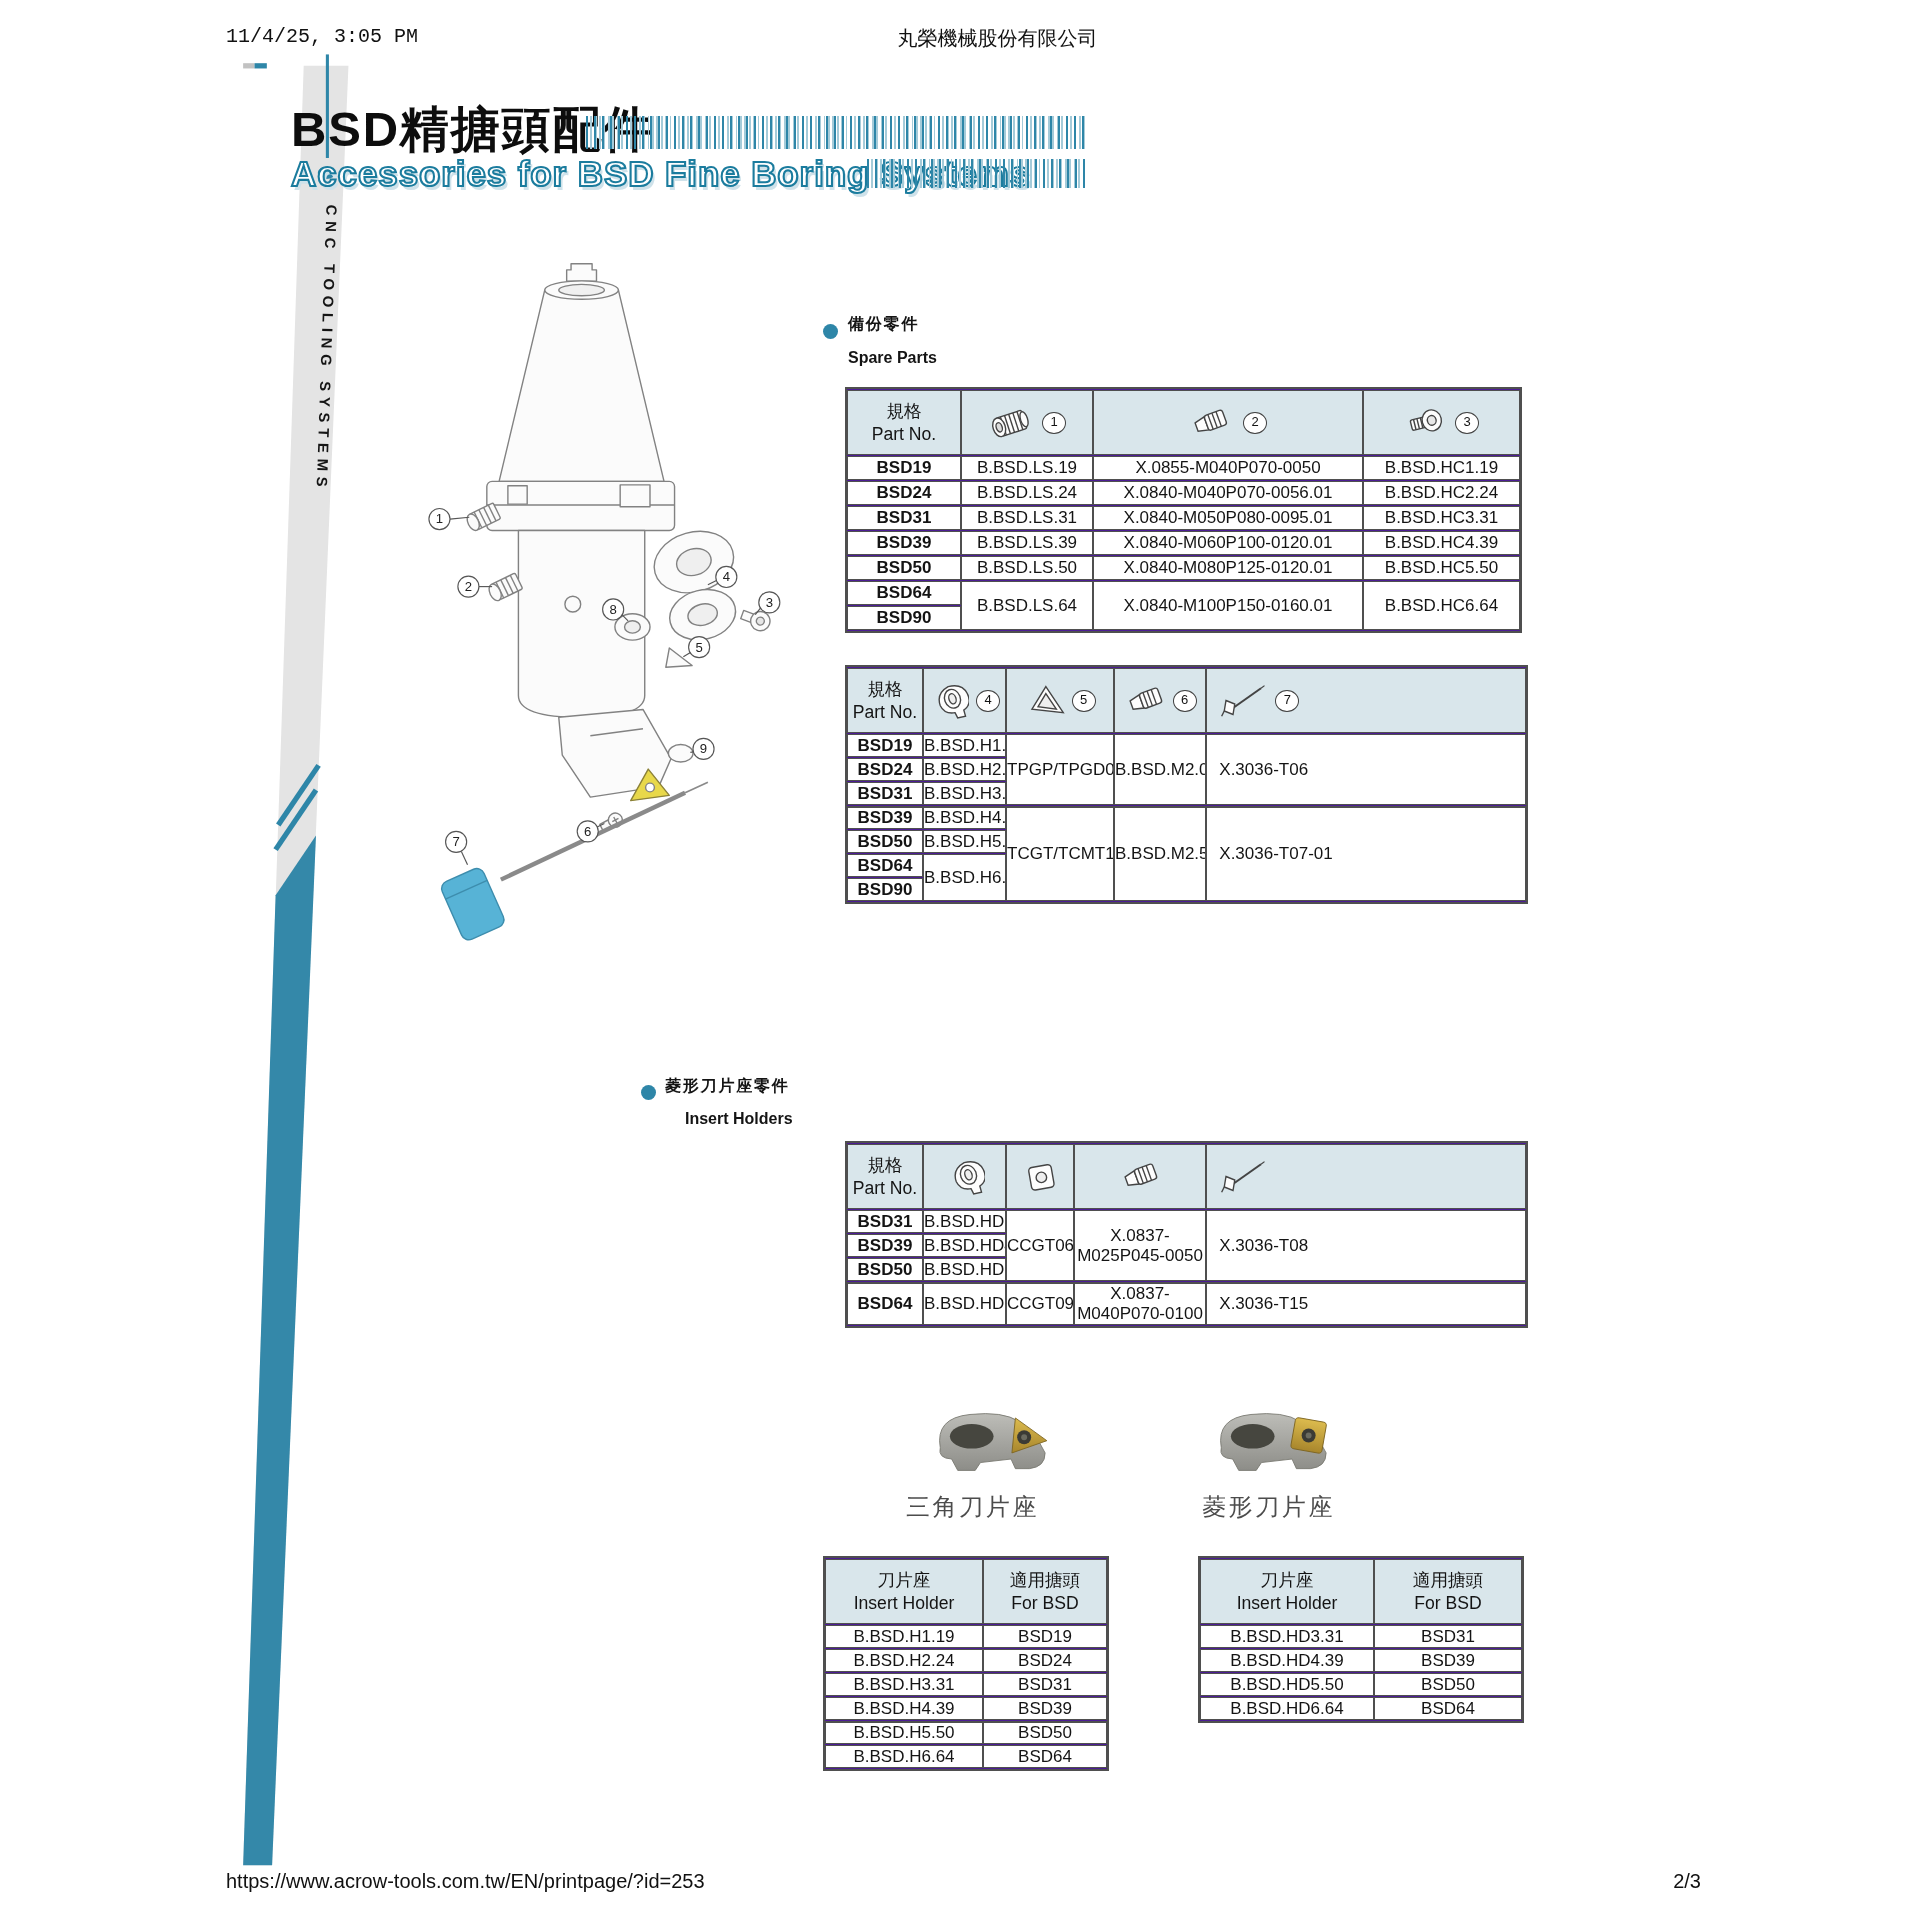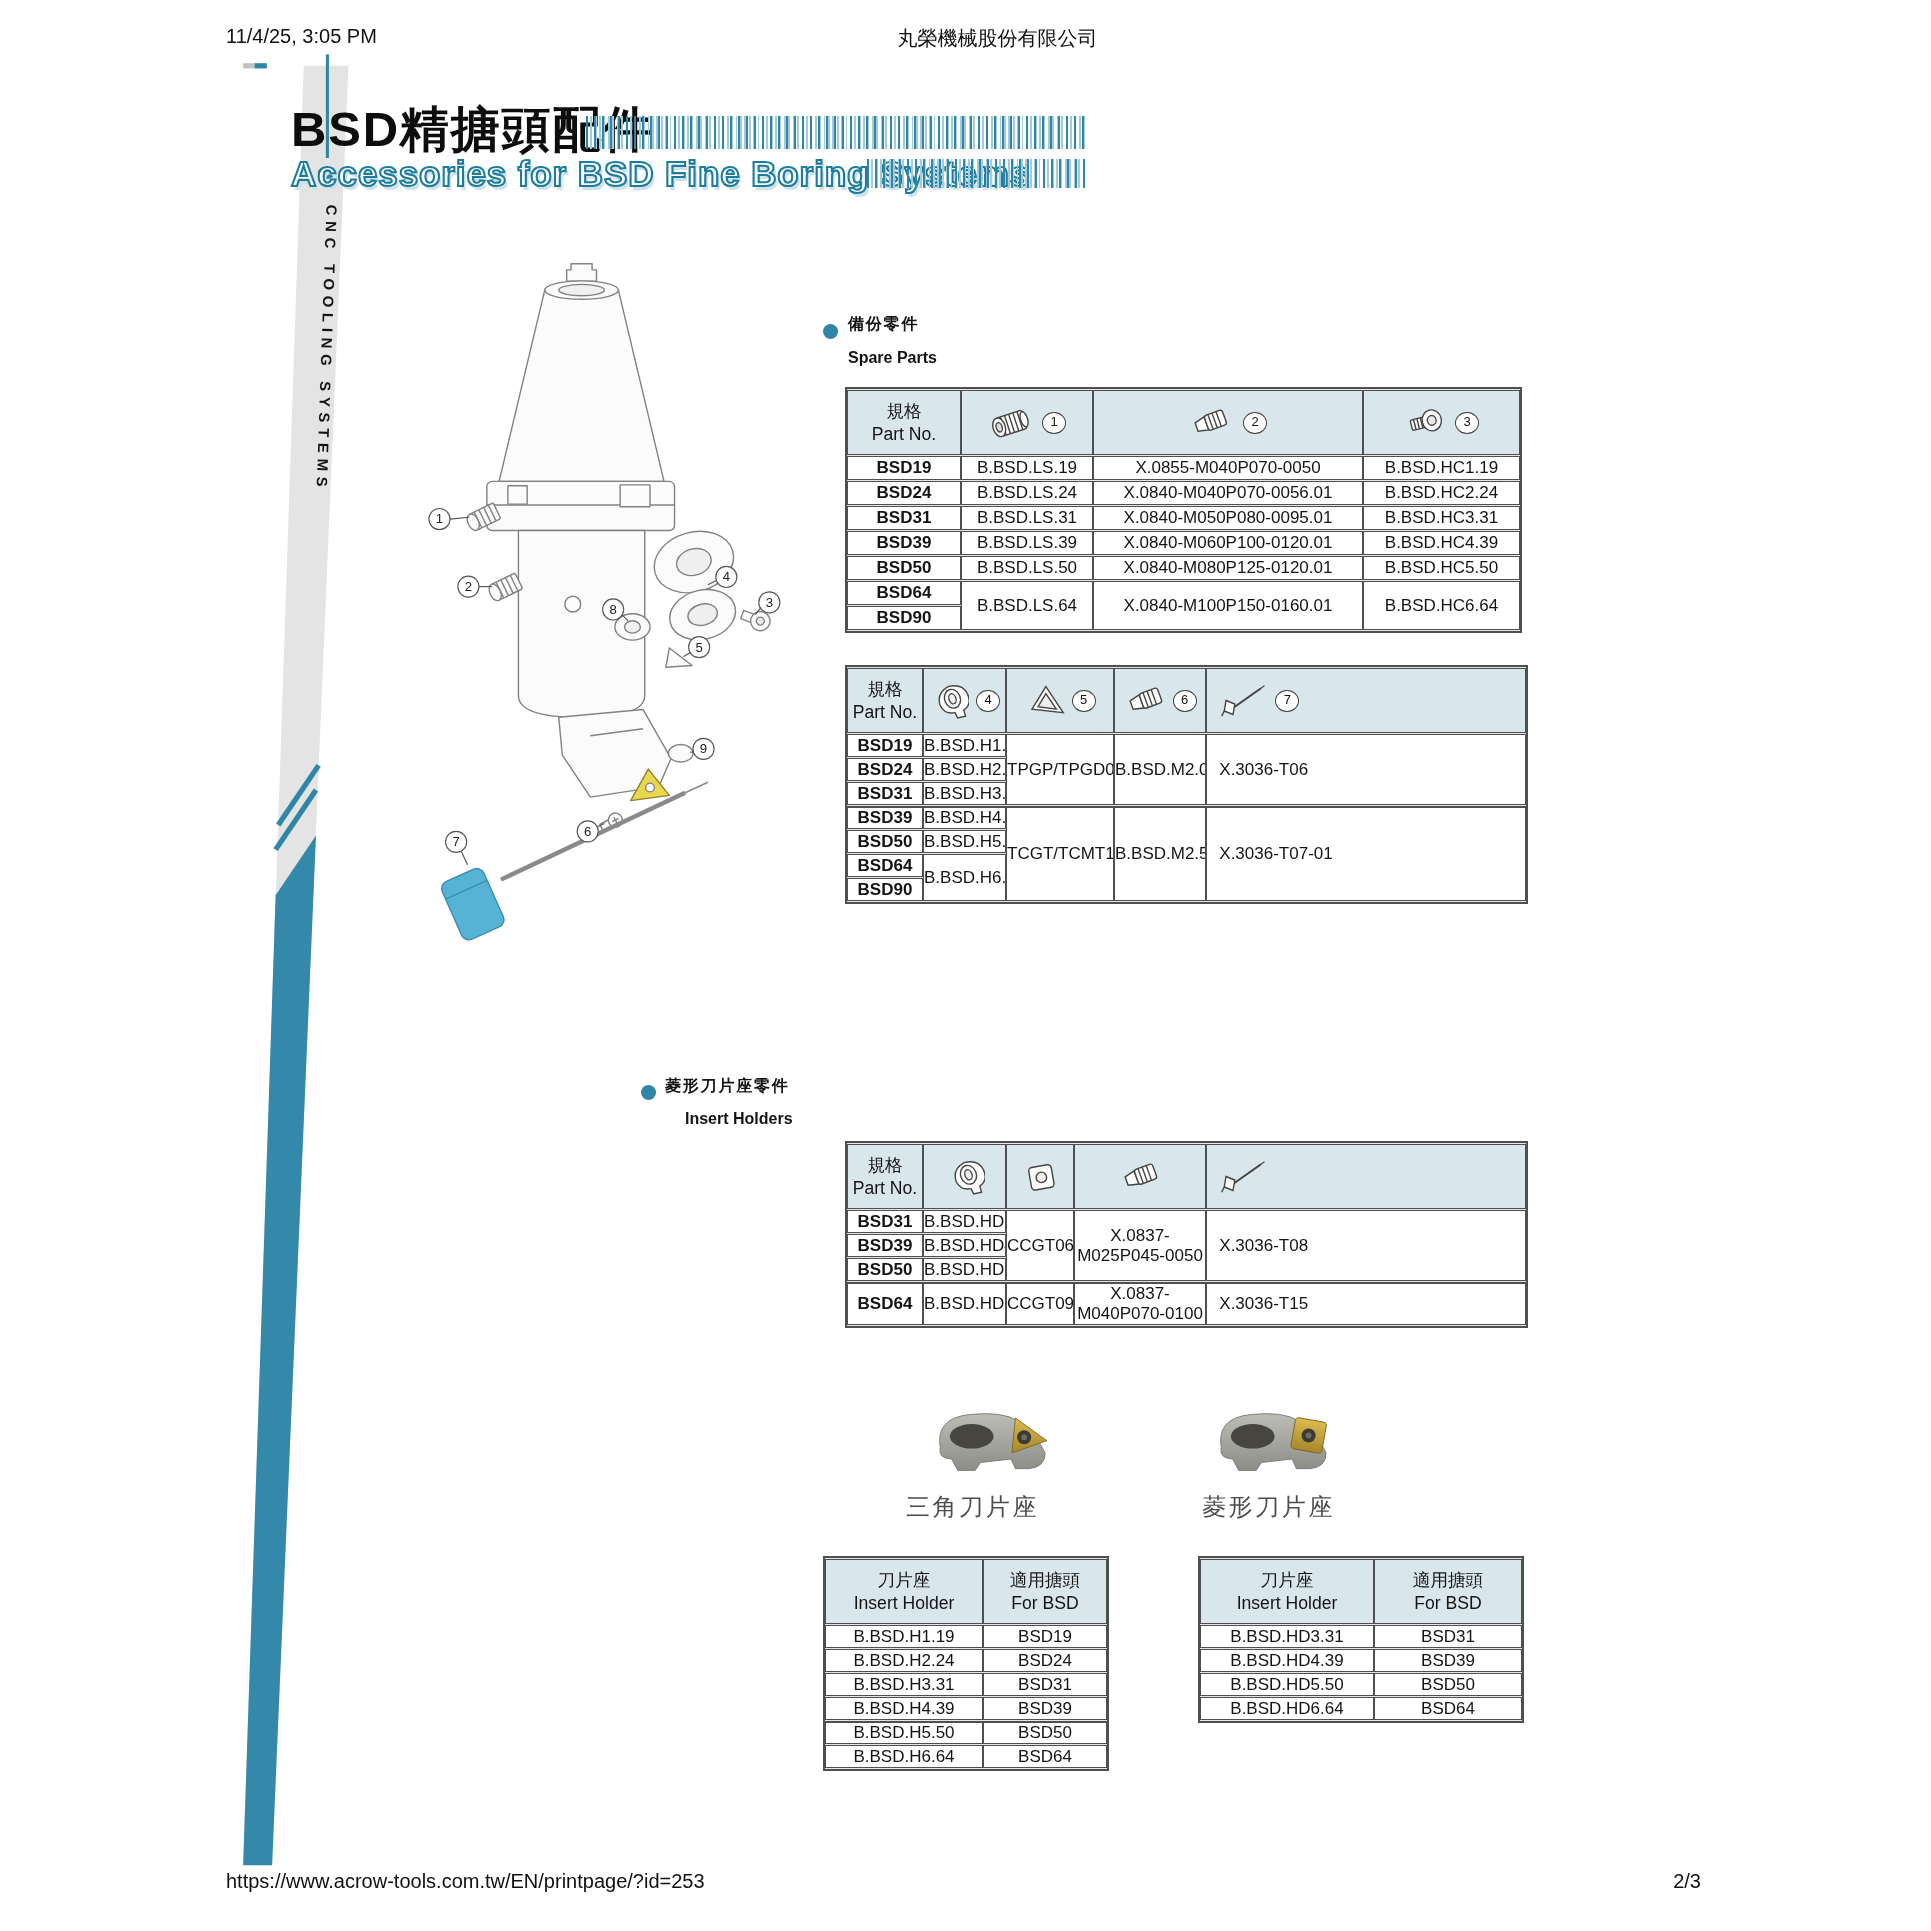--- a/index.html
+++ b/index.html
@@ -19,21 +19,21 @@
       repeating-linear-gradient(90deg,#2e86a8 0px,#2e86a8 2.2px,transparent 2.2px,transparent 8px),
       repeating-linear-gradient(90deg,#a5cbd9 0px,#a5cbd9 1.8px,transparent 1.8px,transparent 4.4px);}
 
   
   .bullet{width:15px;height:15px;border-radius:50%;background:#2e86a8;}
   .sec-zh{font-size:16px;font-weight:600;color:#141414;letter-spacing:1.8px;}
   .sec-en{font-size:16px;font-weight:700;color:#141414;}
 
   
   table.t{border-collapse:separate;border-spacing:0 1.8px;table-layout:fixed;
-          border:2.2px solid #4f4f4f;background:#e5e5e5;}
+          border:2.2px solid #4f4f4f;background:#4c1d95;}
   table.t th,table.t td{border:1.3px solid #4f4f4f;box-sizing:border-box;
           text-align:center;vertical-align:middle;padding:0;font-size:17px;color:#141414;
           background:#fff;overflow:hidden;}
   table.t th{background:#d9e6eb;font-weight:400;font-size:17.6px;line-height:1.3;}
   table.t td.part{font-weight:700;}
   td.h27{height:24px;} td.h26{height:23px;}
   th.hh{height:65px;}
   .lalign{text-align:left !important;padding-left:12.3px !important;}
   tr.sep td{border-top-width:2.6px;}
   .badge{display:inline-block;width:22px;height:20px;border:1.8px solid #3f3f3f;border-radius:50%;
@@ -112,21 +112,21 @@
     <rect x="277" y="72" width="13" height="6" fill="#c2c2c2"></rect>
     <rect x="290" y="72" width="14" height="6" fill="#2e86a8"></rect>
     <line x1="373" y1="62" x2="373" y2="180" stroke="#2e86a8" stroke-width="3.5"></line>
     <ellipse cx="372" cy="197" rx="10" ry="7" fill="#2e86a8"></ellipse>
     <text transform="translate(372,233) rotate(92)" font-size="17" font-weight="600" letter-spacing="6.5" fill="#151515">CNC TOOLING SYSTEMS</text>
     <line x1="317" y1="940" x2="363" y2="872" stroke="#2e86a8" stroke-width="6"></line>
     <line x1="314" y1="968" x2="360" y2="900" stroke="#2e86a8" stroke-width="6"></line>
     <polygon points="360,952 314,1020 277,2125 310,2125" fill="#3488a9"></polygon>
   </svg>
 
-  <div class="abs meta-text" style="left:226px;top:24.6px;">11/4/25, 3:05 PM</div>
+  <div class="abs meta-text" style="left:226px;top:24.6px;font-family:Liberation Mono, monospace;">11/4/25, 3:05 PM</div>
   <div class="abs meta-text center-head" style="top:24.6px;margin-left:32px;">丸榮機械股份有限公司</div>
 
   <div class="abs title-zh">BSD精搪頭配件</div>
   <div class="abs hatch" style="left:586px;top:116px;width:499px;height:33px;"></div>
   <div class="abs title-en">Accessories for BSD Fine Boring Systems</div>
   <div class="abs hatch" style="left:867px;top:159px;width:219px;height:29px;"></div>
 
   <svg class="abs" style="left:369px;top:255px;" width="562" height="772" viewBox="0 0 640 880">
     <g stroke="#828282" fill="#fbfbfb" stroke-width="1.6" stroke-linejoin="round">
 

